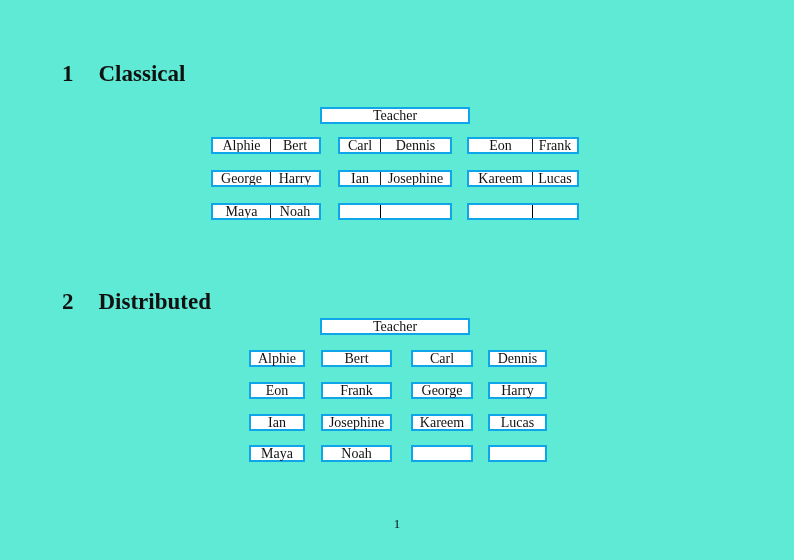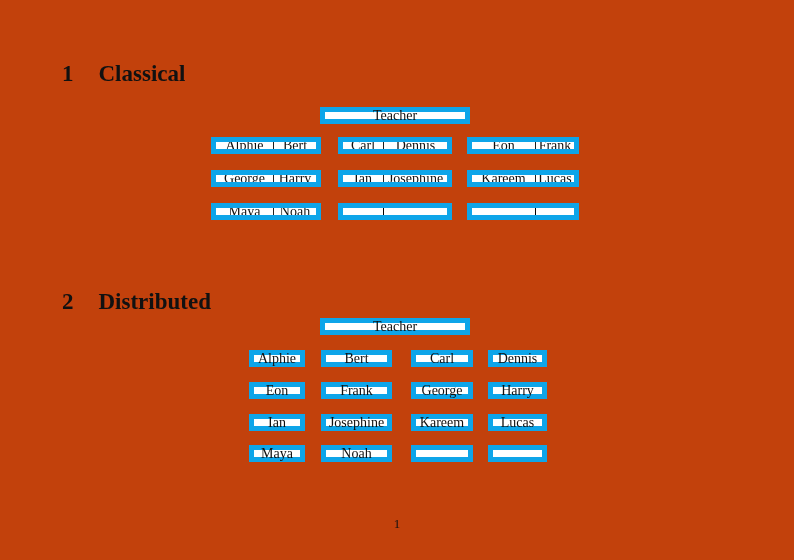--- a/index.html
+++ b/index.html
@@ -1,38 +1,38 @@
 <!DOCTYPE html>
 <html><head>
 <meta charset="utf-8">
 <style>
   html, body { margin: 0; padding: 0; background: #ffffff; }
   .page {
     position: relative;
     width: 794px;
     height: 560px;
-    background: #c2410c;
+    background: #5eead4;
     font-family: "Liberation Serif", "DejaVu Serif", serif;
     color: #111111;
     overflow: hidden;
   }
   .sec-heading {
     position: absolute;
     left: 62px;
     font-weight: bold;
     font-size: 23px;
     line-height: 1.15;
     white-space: nowrap;
   }
   .sec-heading .sec-num { display: inline-block; margin-right: 25px; }
   .box {
     position: absolute;
     height: 17px;
     box-sizing: border-box;
-    border: 5px solid #0ea5e9;
+    border: 2px solid #0ea5e9;
     background: #ffffff;
     display: flex;
     align-items: center;
     justify-content: center;
     font-size: 14px;
     line-height: 15px;
     white-space: nowrap;
   }
   .duo { padding: 0; justify-content: flex-start; }
   .duo .cell {

